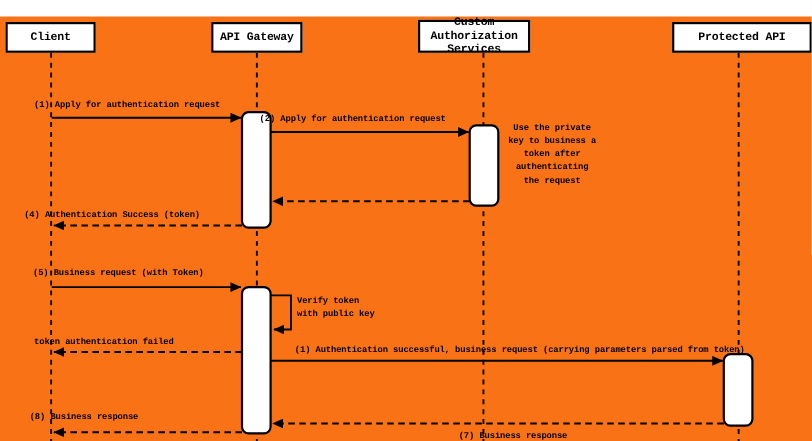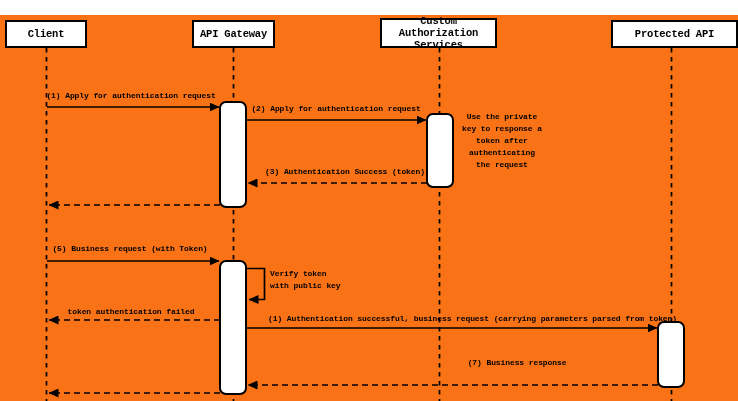--- a/index.html
+++ b/index.html
@@ -21,21 +21,21 @@
     display:flex;align-items:center;justify-content:center;
     text-align:center;
     font-weight:bold;font-size:10.5px;letter-spacing:-0.2px;
     line-height:1.15;
     z-index:3;
   }
   .msg{
     position:absolute;
     font-size:8px;font-weight:bold;letter-spacing:-0.1px;
     white-space:nowrap;
-    text-align:center;
+    text-align:left;
     z-index:2;
   }
   .msg.left{text-align:left;}
   .note{
     position:absolute;
     font-size:8px;font-weight:bold;letter-spacing:-0.1px;
     line-height:12px;
     text-align:center;
     z-index:2;
   }
@@ -76,51 +76,52 @@
   </svg>
 
   <div class="actor" style="left:5px;top:5px;width:82px;height:28px;">
     <span>Client</span>
   </div>
 
   <div class="actor" style="left:192px;top:5px;width:83px;height:28px;">
     <span>API Gateway</span>
   </div>
 
-  <div class="actor" style="left:380px;top:3px;width:117px;height:30px;flex-direction:column;">
+  <div class="actor" style="left:380px;top:3px;width:102px;height:30px;flex-direction:column;">
     <span>Custom Authorization</span>
     <span>Services</span>
   </div>
 
   <div class="actor" style="left:611px;top:5px;width:127px;height:28px;">
     <span>Protected API</span>
   </div>
 
   <div class="msg" style="left:31px;top:76px;width:200px;">(1) Apply for authentication request</div>
 
   <div class="msg" style="left:236px;top:89px;width:200px;">(2) Apply for authentication request</div>
 
-  <div class="msg" style="left:245px;top:152px;width:200px;">(3) Authentication Success (token)</div>
 
+  <div class="msg" style="left:22px;top:176px;width:200px;">(4) Authentication Success (token)</div>
 
   <div class="msg" style="left:30px;top:229px;width:200px;">(5) Business request (with Token)</div>
 
   <div class="msg" style="left:31px;top:292px;width:200px;">token authentication failed</div>
 
   <div class="msg left" style="left:270px;top:253px;line-height:12px;">
     <div>Verify token</div>
     <div>with public key</div>
   </div>
 
   <div class="msg" style="left:268px;top:299px;width:350px;">(1) Authentication successful, business request (carrying parameters parsed from token)</div>
 
-  <div class="msg" style="left:417px;top:343px;width:200px;">(7) Business response</div>
+  <div class="msg" style="left:417px;top:377px;width:200px;">(7) Business response</div>
 
+  <div class="msg" style="left:27px;top:360px;width:200px;">(8) Business response</div>
 
   <div class="note" style="left:462px;top:96px;">
     <div>Use the private</div>
-    <div>key to response a</div>
+    <div>key to business a</div>
     <div>token after</div>
     <div>authenticating</div>
     <div>the request</div>
   </div>
 
 </div>
 
 </body></html>

